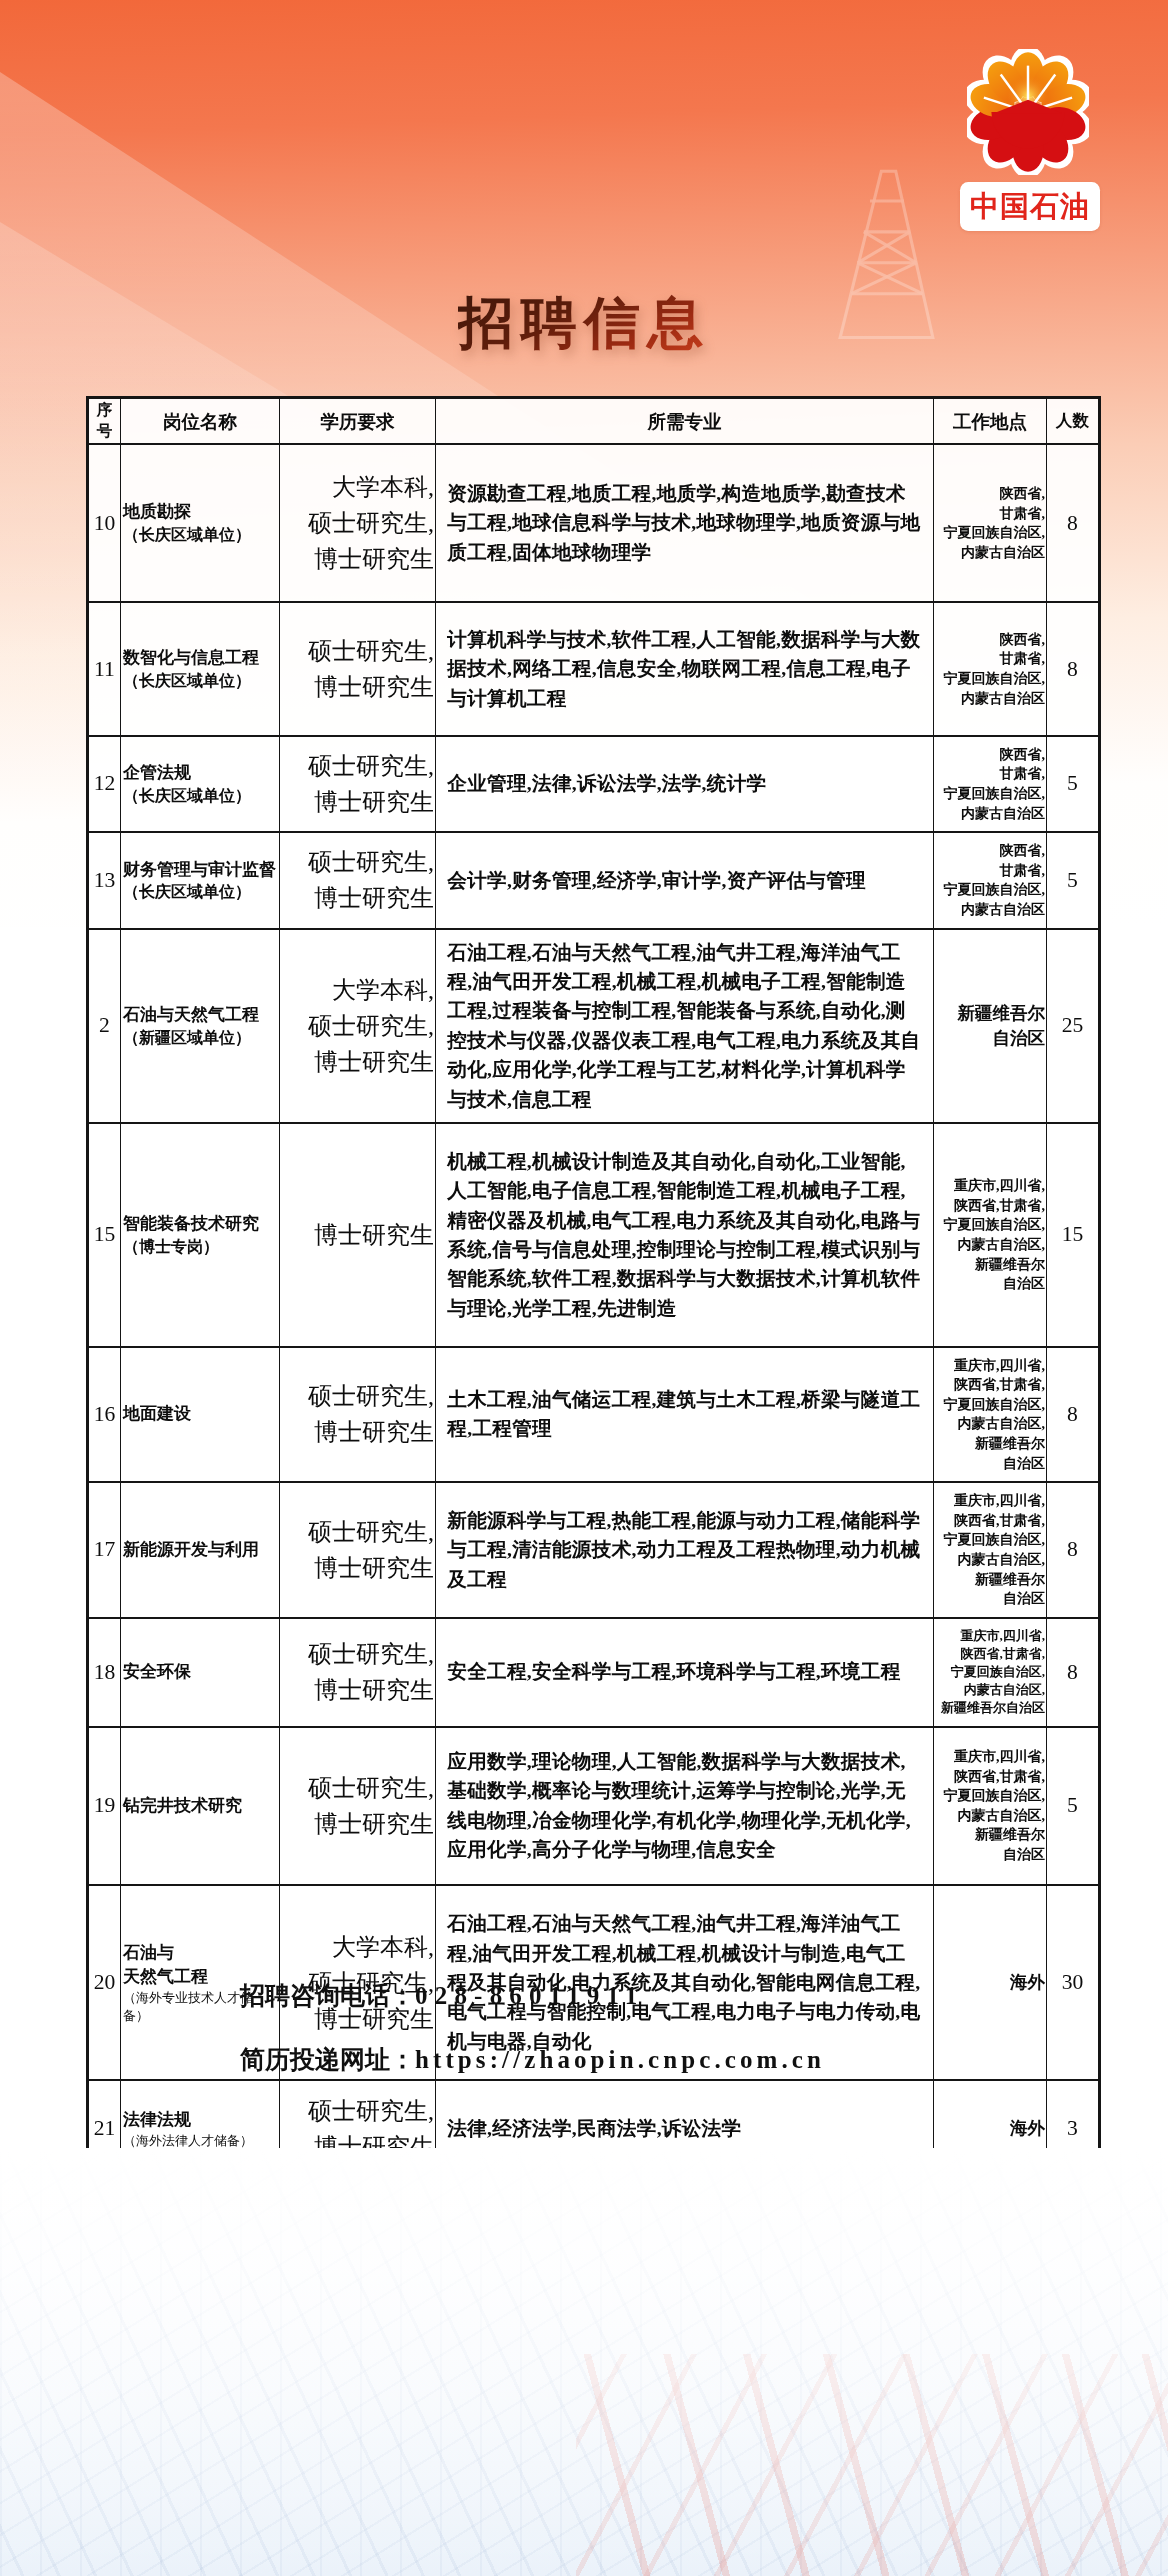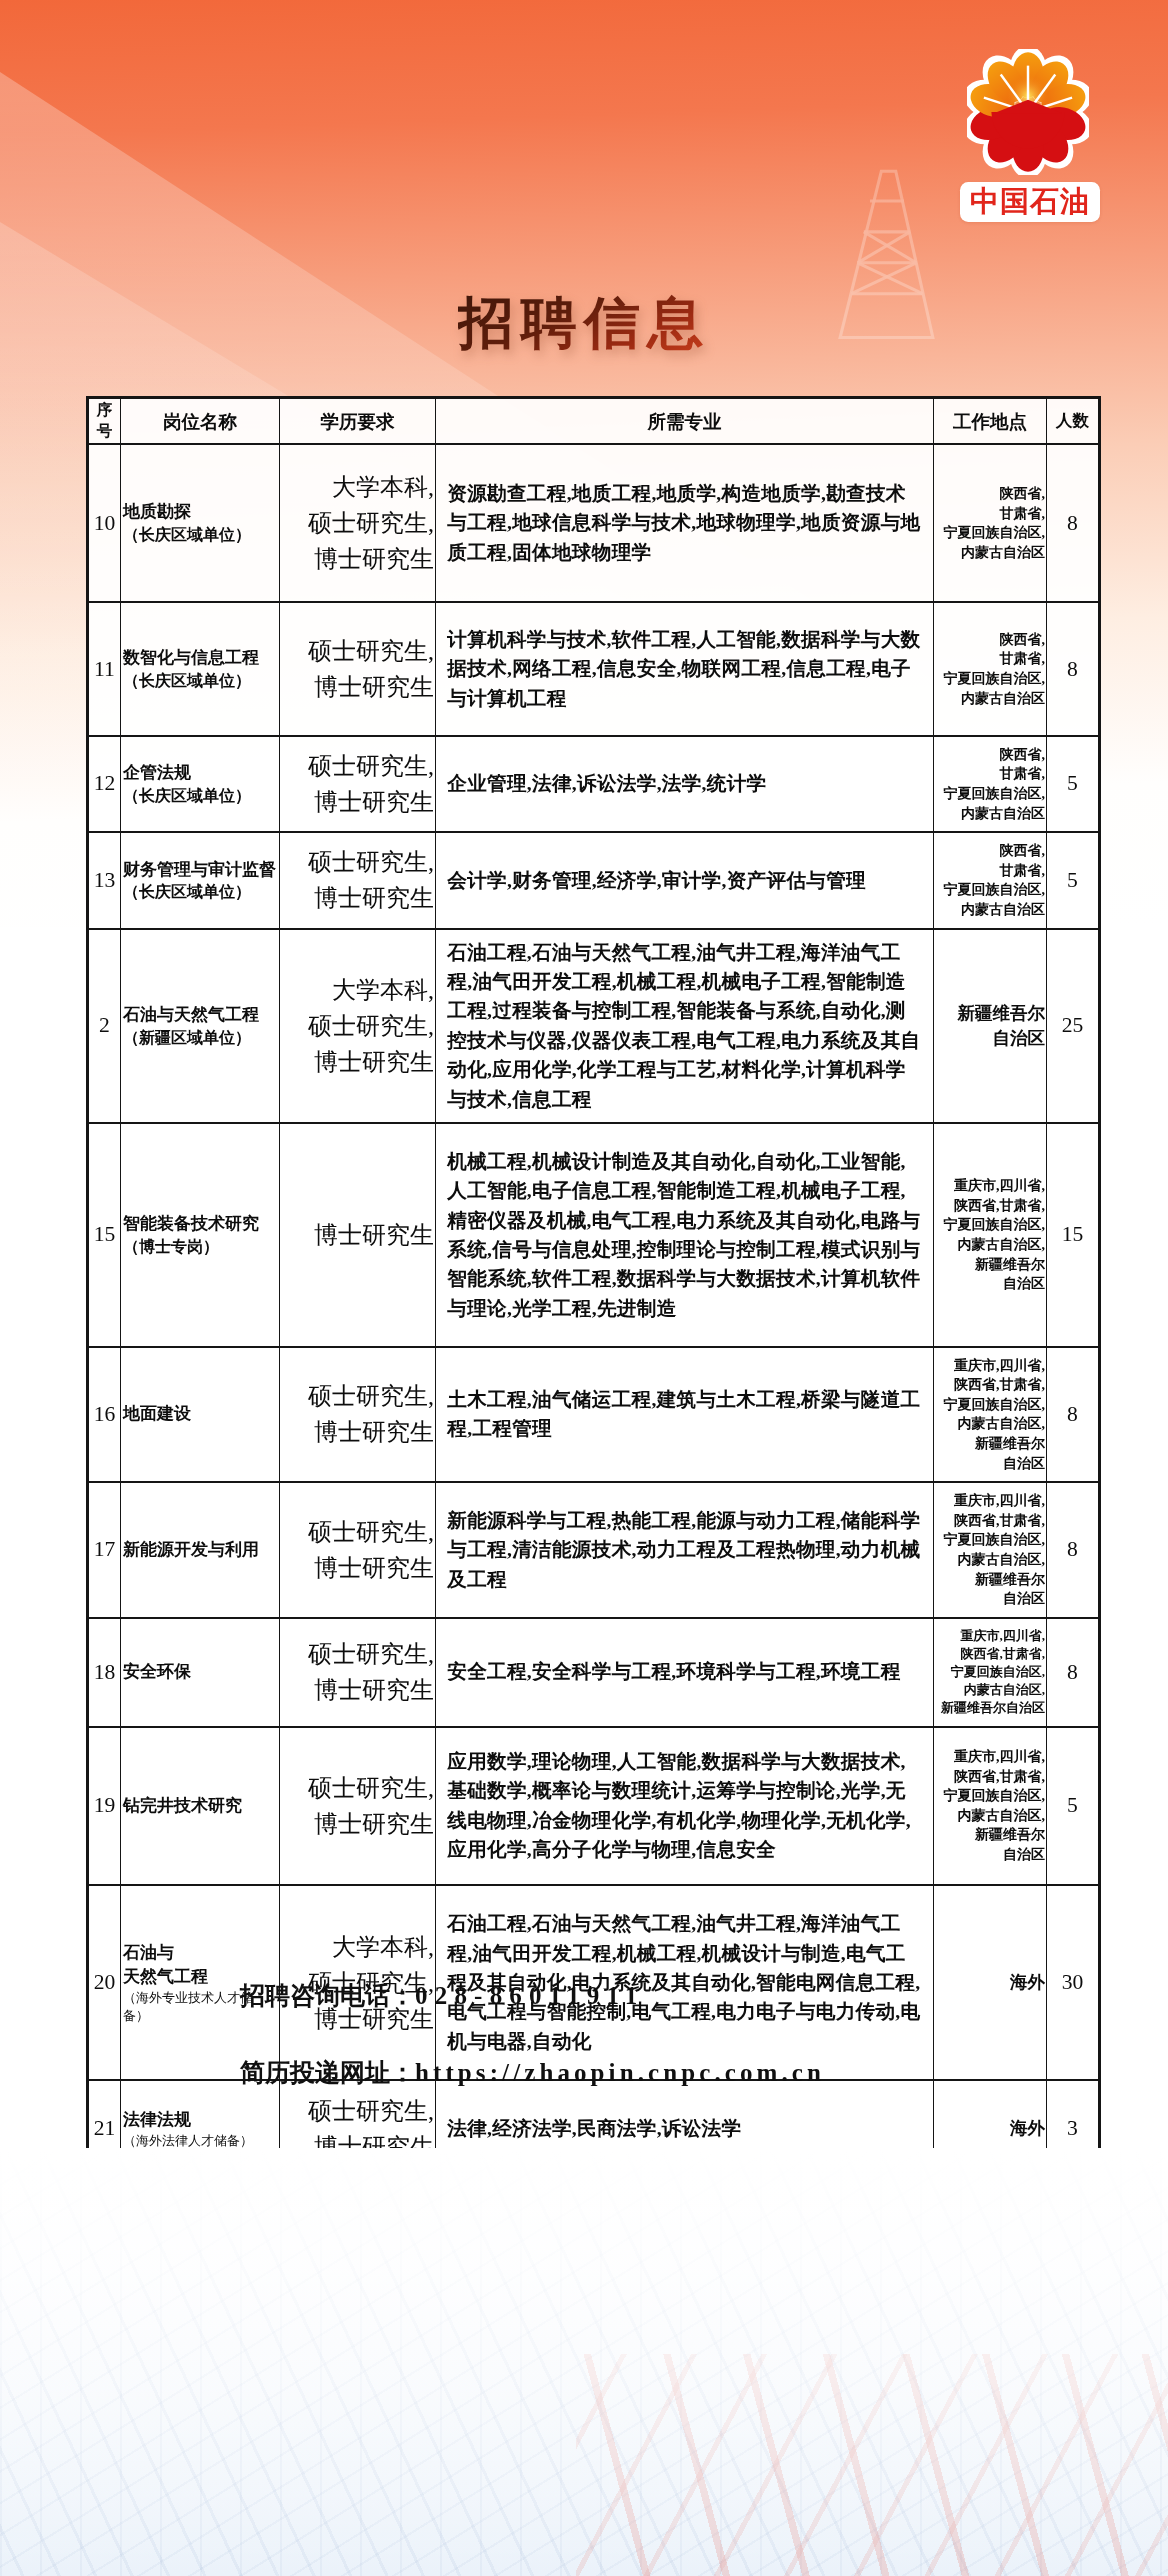--- a/index.html
+++ b/index.html
@@ -14,21 +14,21 @@
     background:linear-gradient(180deg,rgba(255,255,255,0.30),rgba(255,255,255,0.05) 70%);}
   .bg-wedge2{position:absolute;left:0;top:0;width:100%;height:927px;
     clip-path:polygon(0px 222px,1168px 927px,0px 927px);
     background:linear-gradient(180deg,rgba(255,255,255,0.28),rgba(255,255,255,0) 80%);}
 
   
   .derrick{position:absolute;left:804px;top:165px;opacity:.30;}
 
   
   .logo-emblem{position:absolute;left:967px;top:49px;width:122px;height:126px;}
-  .brand-pill{position:absolute;left:960px;top:182px;width:140px;height:40px;background:#ffffff;
+  .brand-pill{position:absolute;left:960px;top:182px;width:140px;height:49px;background:#ffffff;
     border-radius:8.2px;display:flex;align-items:center;justify-content:center;
     box-shadow:0 1px 3.1px rgba(170,60,20,.18);}
   .brand-pill span{color:#e1251b;font-size:29px;font-weight:700;letter-spacing:1px;
     font-family:"Liberation Sans","DejaVu Sans",sans-serif;}
 
   
   .title{position:absolute;left:50%;top:286px;transform:translateX(-50%);
     font-size:56px;font-weight:900;letter-spacing:7.2px;white-space:nowrap;
     background:linear-gradient(155deg,#40170a 5%,#5e1d0b 40%,#9c2a12 70%,#c73d1c 95%);
     -webkit-background-clip:text;background-clip:text;color:transparent;
@@ -54,21 +54,21 @@
   .c-loc[data-locsize="large"]{font-size:17.5px;}
   .c-loc[data-locsize="xsmall"]{font-size:13px;}
   .c-cnt{text-align:center;font-size:21.6px;font-weight:400;}
   .h10 td{height:140px}.h11 td{height:115px}.h12 td{height:75px}.h13 td{height:75px}
   .h14 td{height:172px}.h15 td{height:205px}.h16 td{height:103px}.h17 td{height:115px}
   .h18 td{height:85px}.h19 td{height:140px}.h20 td{height:177px}.h21 td{height:78px}
 
   
   .contact{position:absolute;left:240px;top:1978px;color:#101010;}
   .contact .line{font-size:25px;font-weight:700;line-height:36px;white-space:nowrap;}
-  .contact .line + .line{margin-top:41px;}
+  .contact .line + .line{margin-top:28px;}
   .contact .val{letter-spacing:7.2px;}
   .contact .val-url{letter-spacing:4.1px;}
 
   
   .photo{position:absolute;left:0;bottom:0;width:100%;height:773px;
     background:linear-gradient(180deg,#ffffff 0%,#f2f6fc 25%,#e3edf8 55%,#d6e4f4 100%);}
   .photo .struts{position:absolute;inset:0;
     background-image:
       repeating-linear-gradient(65deg,rgba(125,155,200,.16) 0 3.1px,transparent 3.1px 33px),
       repeating-linear-gradient(-32deg,rgba(125,155,200,.12) 0 2.1px,transparent 2.1px 27px),

